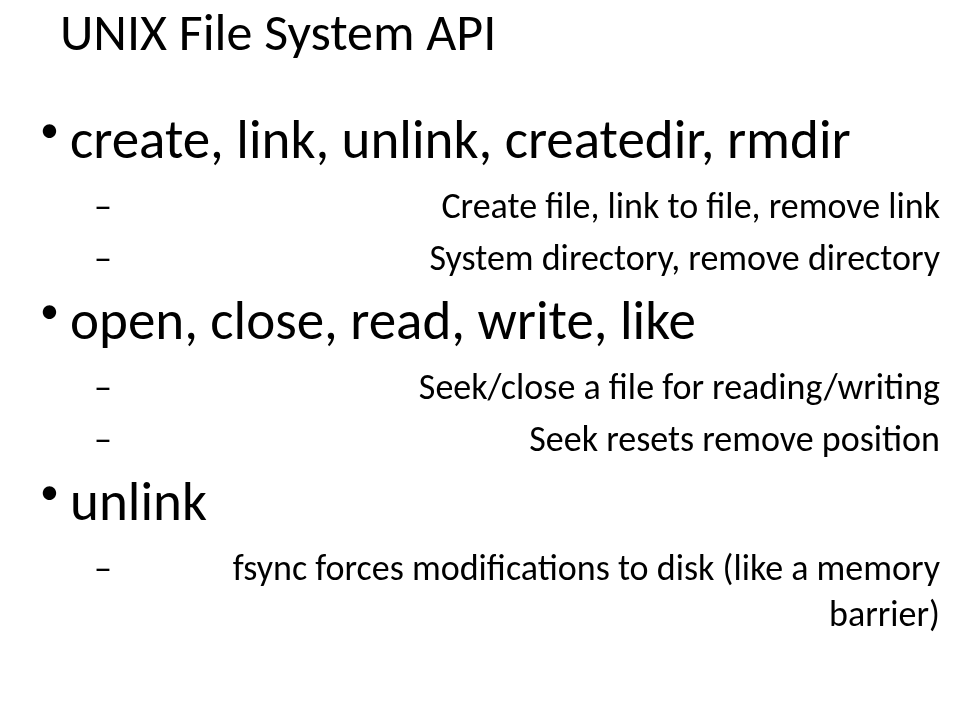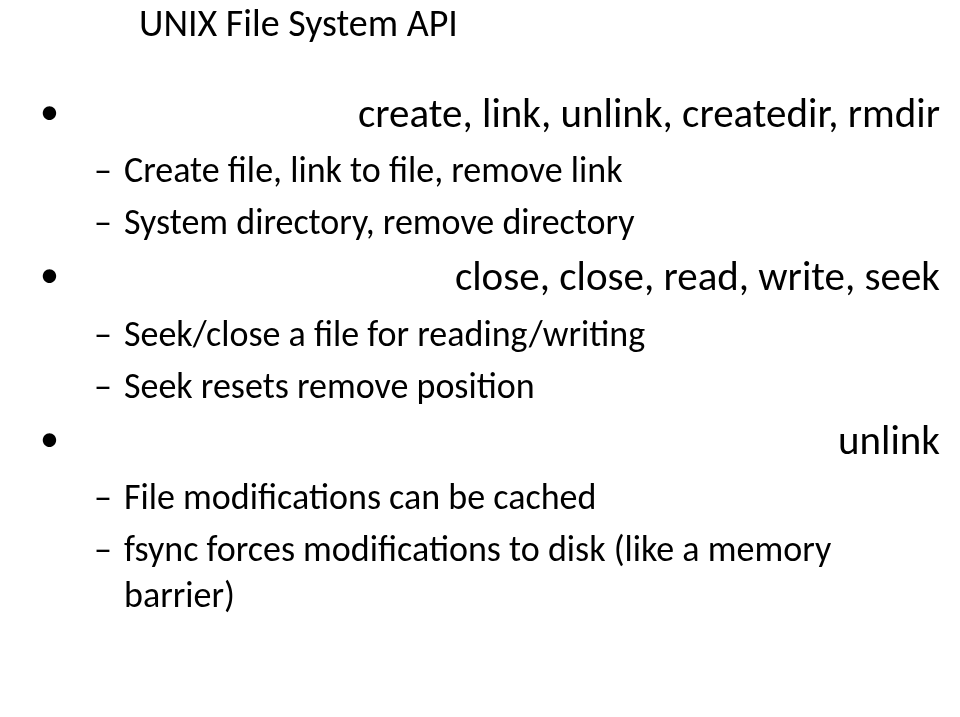--- a/index.html
+++ b/index.html
@@ -14,72 +14,71 @@
       font-family: Calibri, "Segoe UI", Arial, sans-serif;
       color: #000000;
       padding: 0;
     }
     .slide {
       width: 100%;
       height: 100%;
       padding: 0px 20px 20px 20px;
     }
     .title {
-      font-size: 38px;
+      font-size: 52px;
       font-weight: normal;
-      margin-left: 119px;
+      margin-left: 40px;
       margin-bottom: 42px;
       letter-spacing: 0px;
     }
     .content {
       padding-left: 20px;
     }
     ul {
       list-style: none;
     }
     .level1 {
-      font-size: 41px;
+      font-size: 55px;
       margin-bottom: 8px;
       position: relative;
       padding-left: 30px;
       line-height: 1.25;
-      text-align: right;
     }
     .level1::before {
       content: "•";
       position: absolute;
       left: 0;
       font-size: 38px;
     }
     .level2 {
       font-size: 36px;
       margin-left: 54px;
       margin-bottom: 6px;
       position: relative;
       padding-left: 30px;
       line-height: 1.28;
+      text-align: right;
     }
     .level2::before {
       content: "–";
       position: absolute;
       left: 0;
       font-size: 36px;
     }
   </style>
 </head>
 <body>
 
 <div class="slide">
   <h1 class="title">UNIX File System API</h1>
   <div class="content">
     <ul>
       <li class="level1">create, link, unlink, createdir, rmdir</li>
       <li class="level2">Create file, link to file, remove link</li>
       <li class="level2">System directory, remove directory</li>
-      <li class="level1">close, close, read, write, seek</li>
+      <li class="level1">open, close, read, write, like</li>
       <li class="level2">Seek/close a file for reading/writing</li>
       <li class="level2">Seek resets remove position</li>
       <li class="level1">unlink</li>
-      <li class="level2">File modifications can be cached</li>
       <li class="level2">fsync forces modifications to disk (like a memory barrier)</li>
     </ul>
   </div>
 </div>
 
 </body></html>

